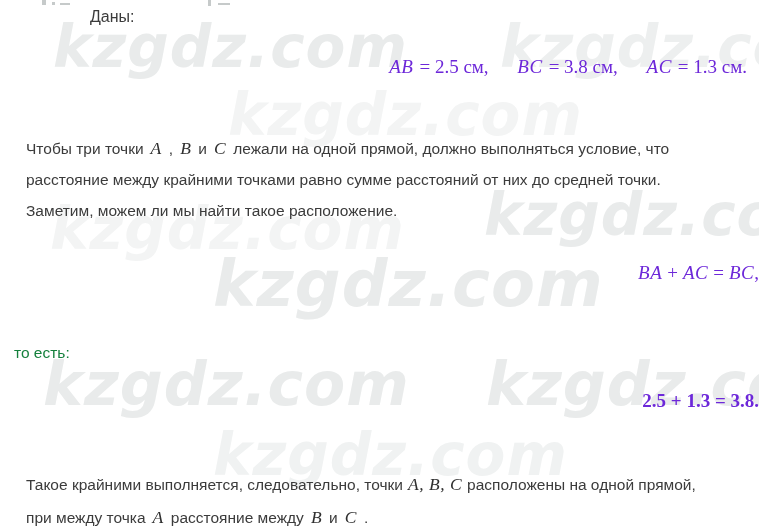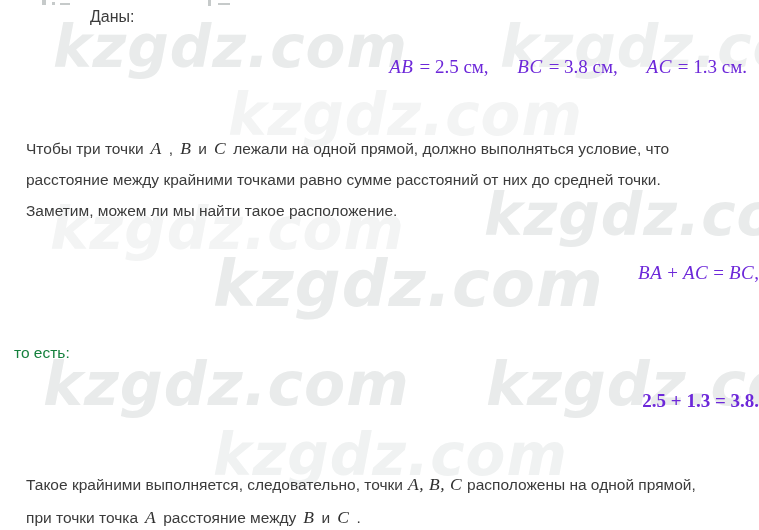--- a/index.html
+++ b/index.html
@@ -118,17 +118,17 @@
 
   <div class="connector">то есть:</div>
 
   <div class="formula" style="top:390px; padding-left:16px;font-weight:bold;">2.5 + 1.3 = 3.8.</div>
 
   <div class="para lh32" style="top:468px;">
     <div class="line">
       <span>Такое крайними выполняется, следовательно, точки</span><span class="mvar tight">A, B, C</span><span>расположены на одной прямой,</span>
     </div>
     <div class="line">
-      <span>при точки точка</span><span class="mvar">A</span><span>расстояние между</span><span class="mvar">B</span><span>и</span><span class="mvar">C</span><span>.</span>
+      <span>при между точка</span><span class="mvar">A</span><span>расстояние между</span><span class="mvar">B</span><span>и</span><span class="mvar">C</span><span>.</span>
     </div>
   </div>
 
 </div>
 
 </body></html>

